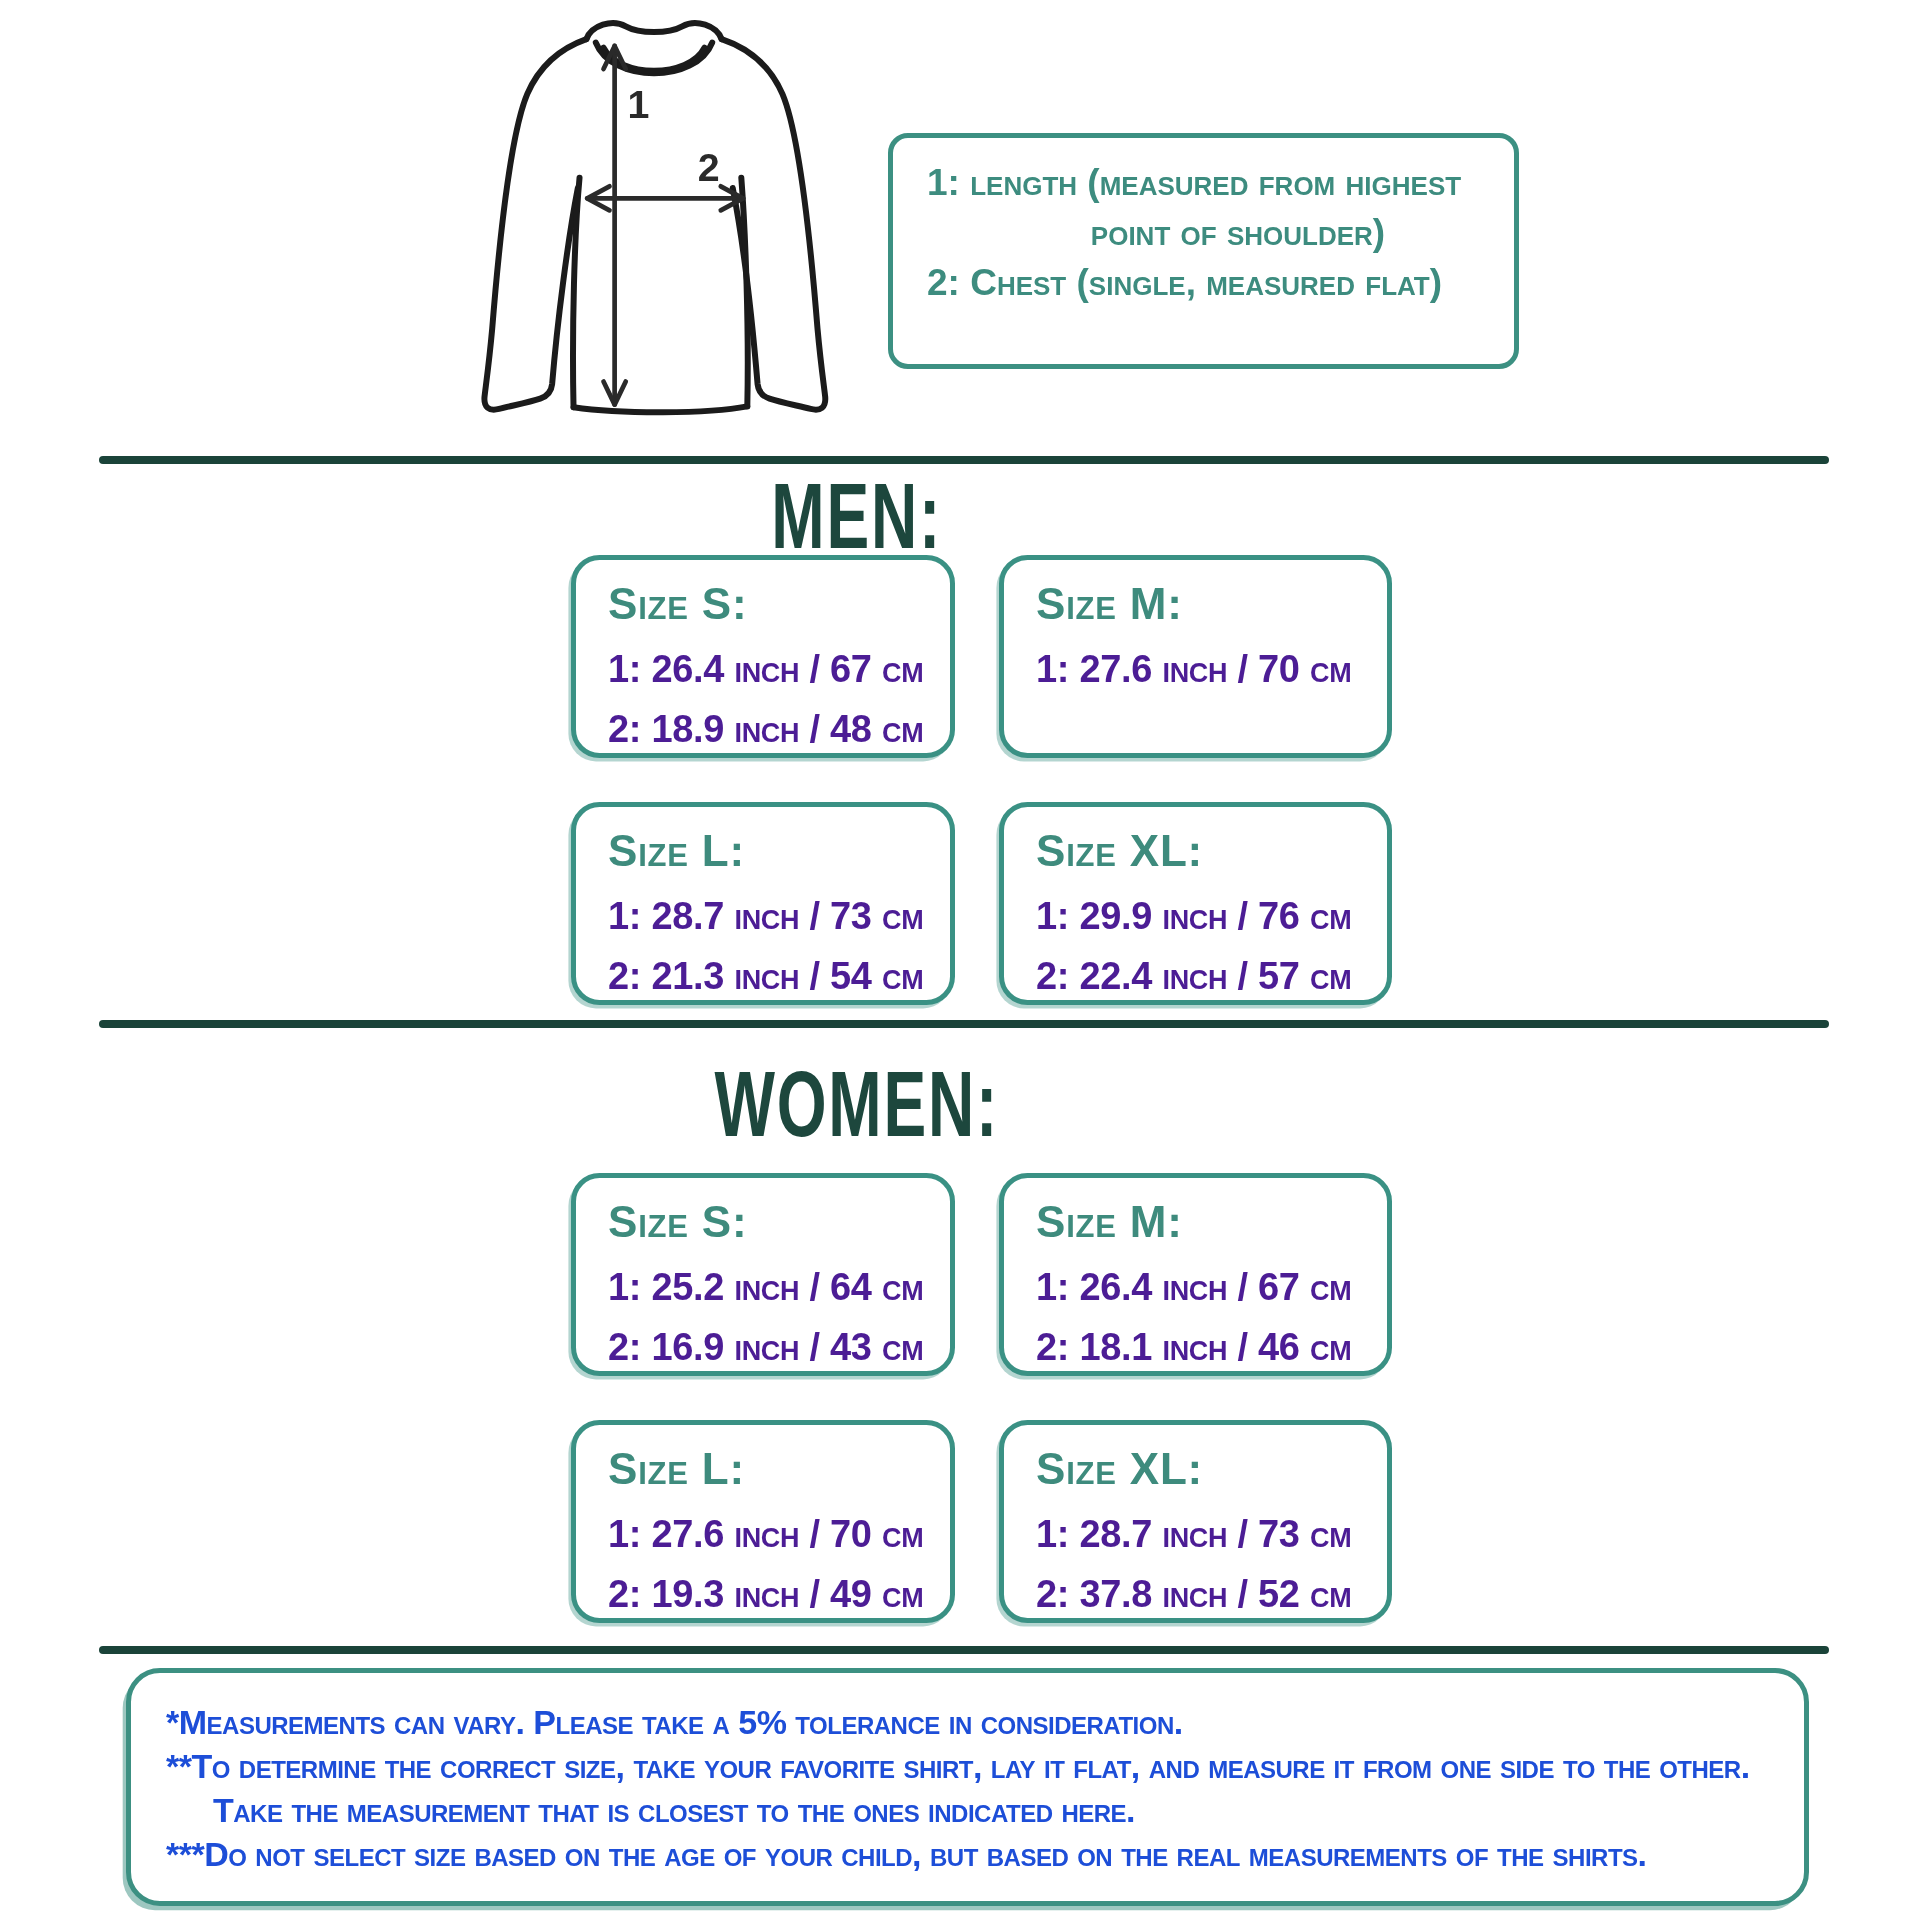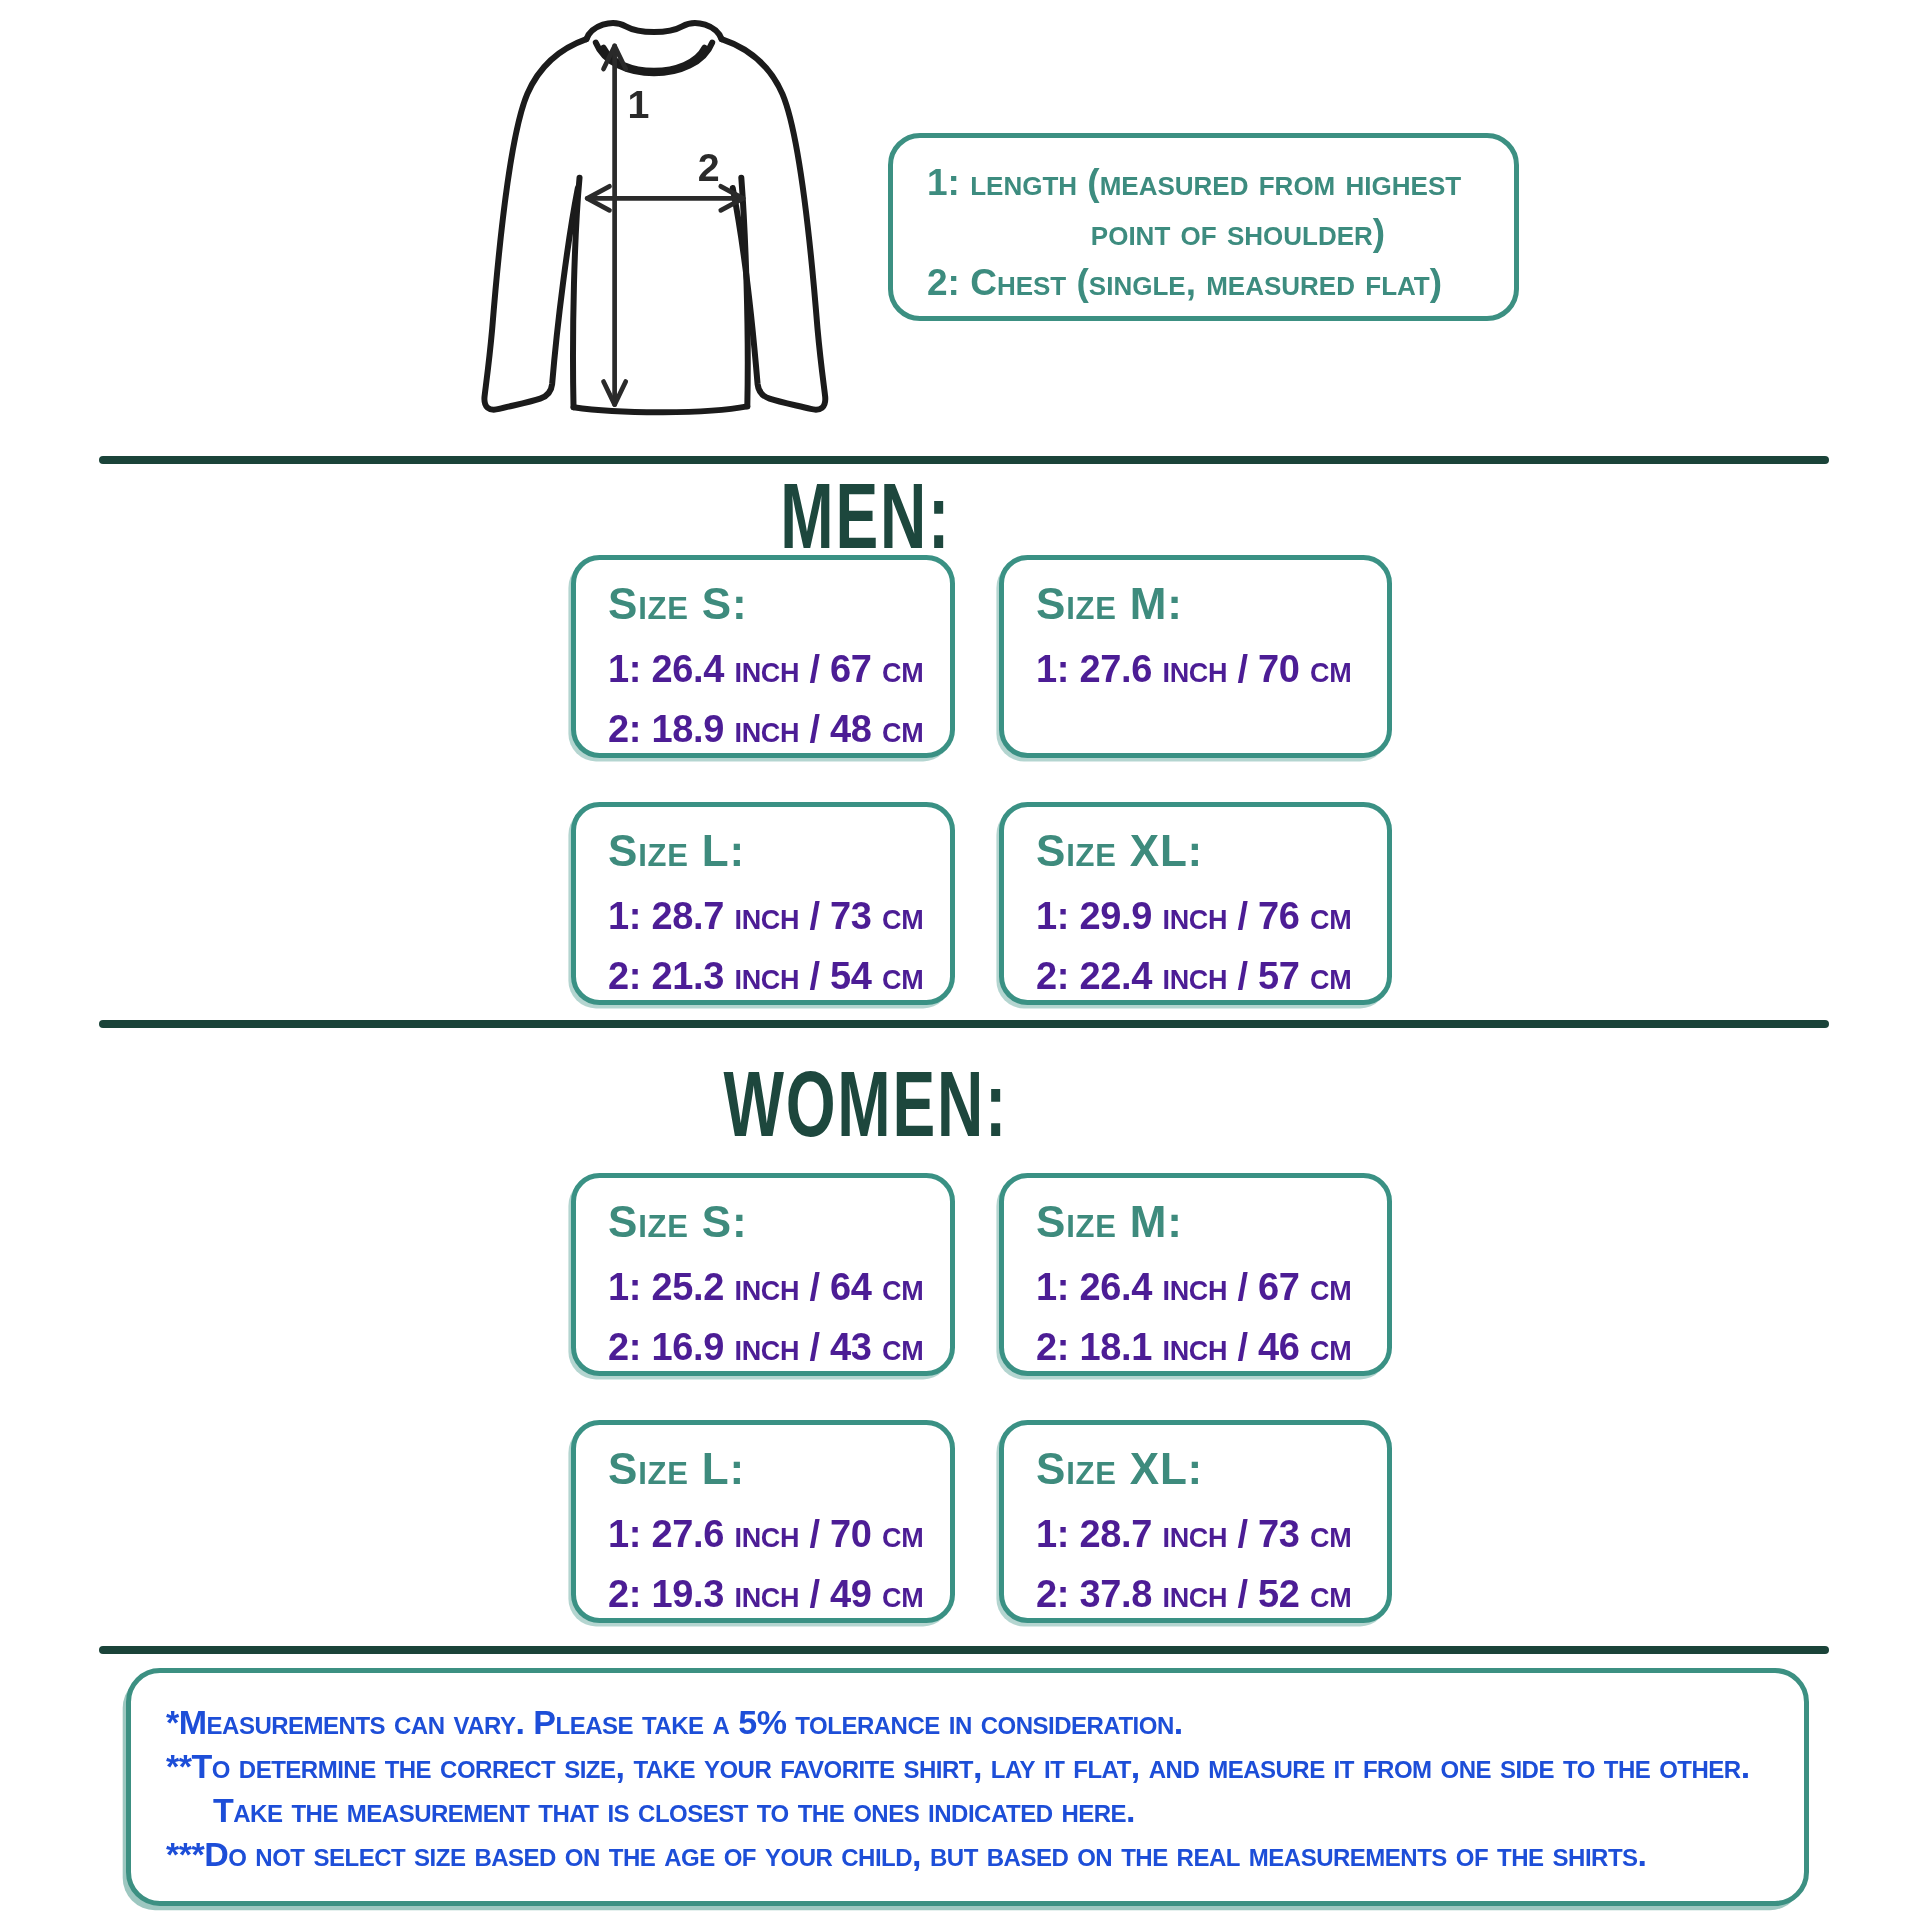--- a/index.html
+++ b/index.html
@@ -7,35 +7,35 @@
     position:relative;
     width:1930px;height:1929px;
     background:#ffffff;
     font-family:"Liberation Sans", sans-serif;
     overflow:hidden;
   }
   
   .shirt-figure{position:absolute;left:457px;top:10px;width:394px;height:428px;}
   
   .legend-box{
-    position:absolute;left:888px;top:133px;width:631px;height:188px;
-    border:5.9px solid #3c9082;border-radius:32px;box-sizing:border-box;
+    position:absolute;left:888px;top:133px;width:631px;height:236px;
+    border:5.9px solid #3c9082;border-radius:20px;box-sizing:border-box;
     padding:20px 14px 0 34px;background:#fff;
   }
   .legend-line{
     font-variant:small-caps;font-size:37px;line-height:50px;
     color:#3d8c7f;font-weight:600;white-space:nowrap;
   }
   .legend-line.indent{padding-left:49px;text-align:center;}
   
   .divider{position:absolute;left:99px;width:1730px;height:7.6px;
     background:#1a4339;border-radius:4.2px;}
   .d1{top:456px}.d2{top:1020px}.d3{top:1646px}
   
-  .section-title{position:absolute;left:12px;width:1708px;text-align:center;color:#1d473d;}
+  .section-title{position:absolute;left:3px;width:1708px;text-align:center;color:#1d473d;}
   .t-men{top:463px}.t-women{top:1051px}
   .section-title span{
     display:inline-block;font-size:89px;font-weight:700;letter-spacing:2.5px;
     transform:scale(0.72,1.04);transform-origin:center top;
   }
   
   .grid{position:absolute;left:571px;width:822px;display:grid;
     grid-template-columns:384px 393px;column-gap:44px;row-gap:22px;gap:44px;}
   .grid-men{top:555px}.grid-women{top:1173px}
   .size-box{

